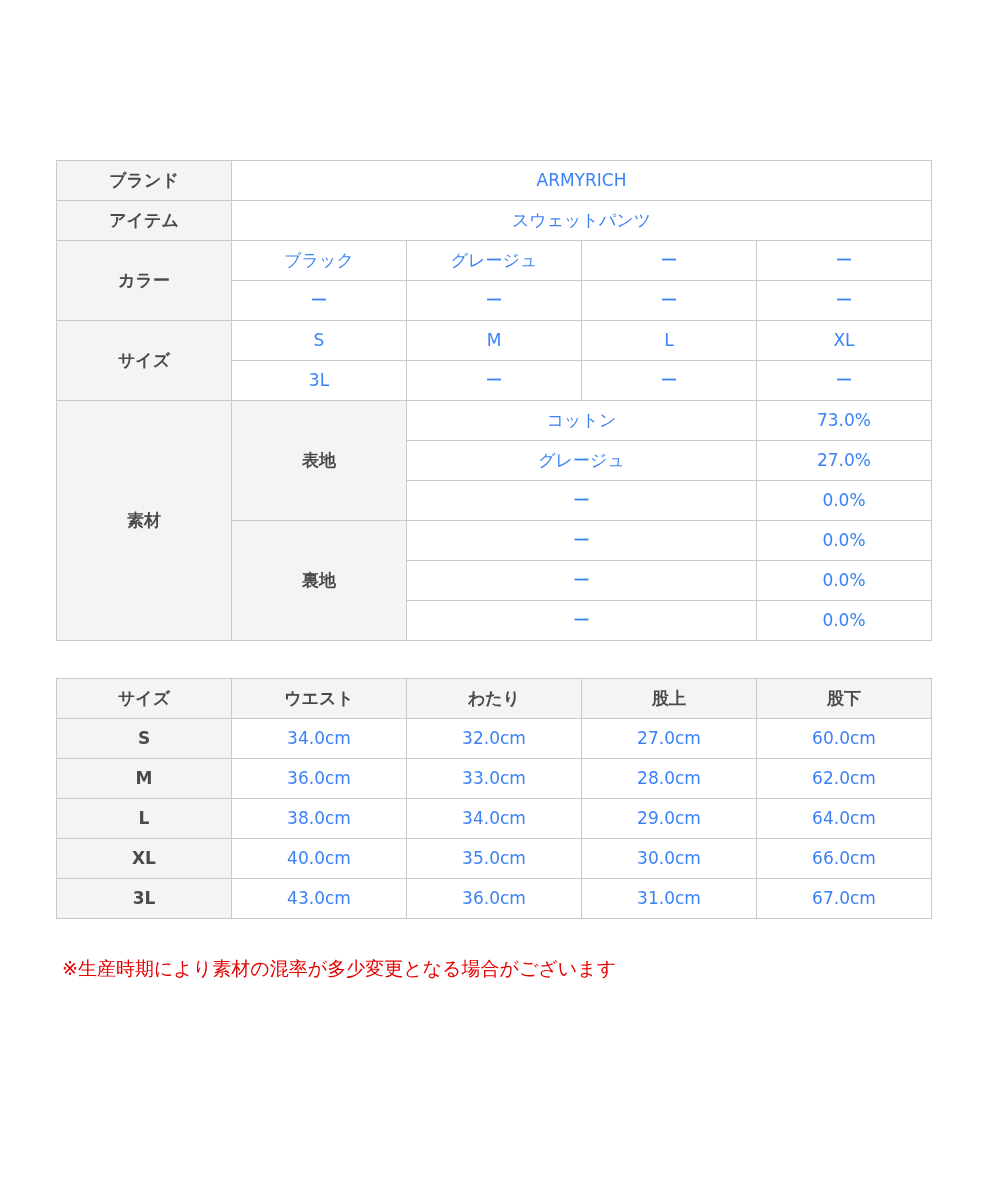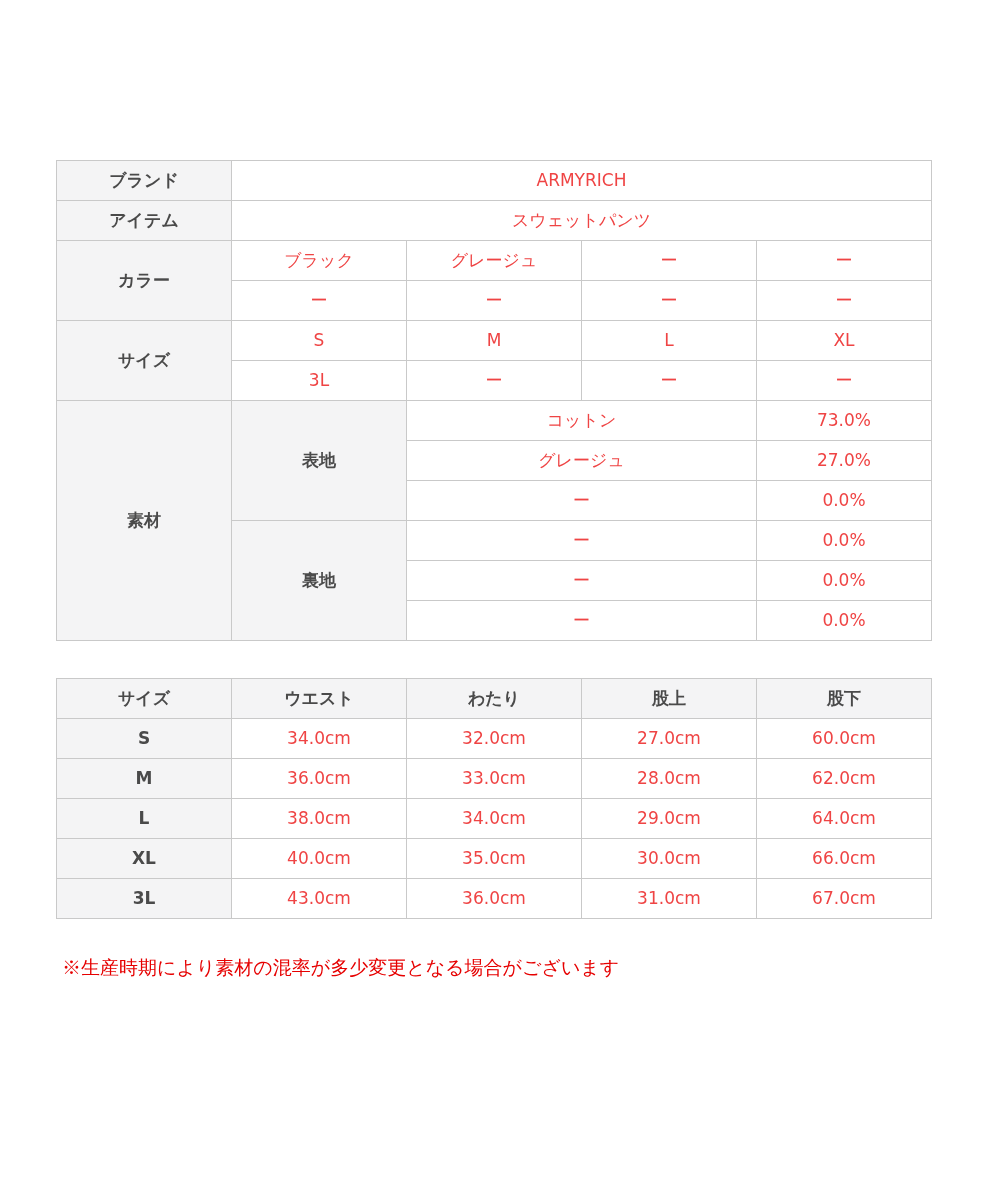--- a/index.html
+++ b/index.html
@@ -36,37 +36,36 @@
     overflow: hidden;
     white-space: nowrap;
   }
   th {
     background: #f4f4f5;
     color: #4a4a4a;
     font-weight: 700;
   }
   td {
     background: #ffffff;
-    color: #ef4444;
+    color: #3b82f6;
     font-weight: 400;
   }
 
   .notes {
     position: absolute;
     left: 62px;
     top: 956px;
     width: 876px;
   }
   .note-line {
     color: #e60000;
     font-size: 19px;
     line-height: 24px;
     margin: 0 0 19px 0;
     white-space: nowrap;
-    font-family: Liberation Serif, serif;
   }
 </style>
 </head>
 <body>
 
 <div class="page">
 
   <div class="tbl-wrap" id="spec-wrap">
     <table>
       <colgroup>

